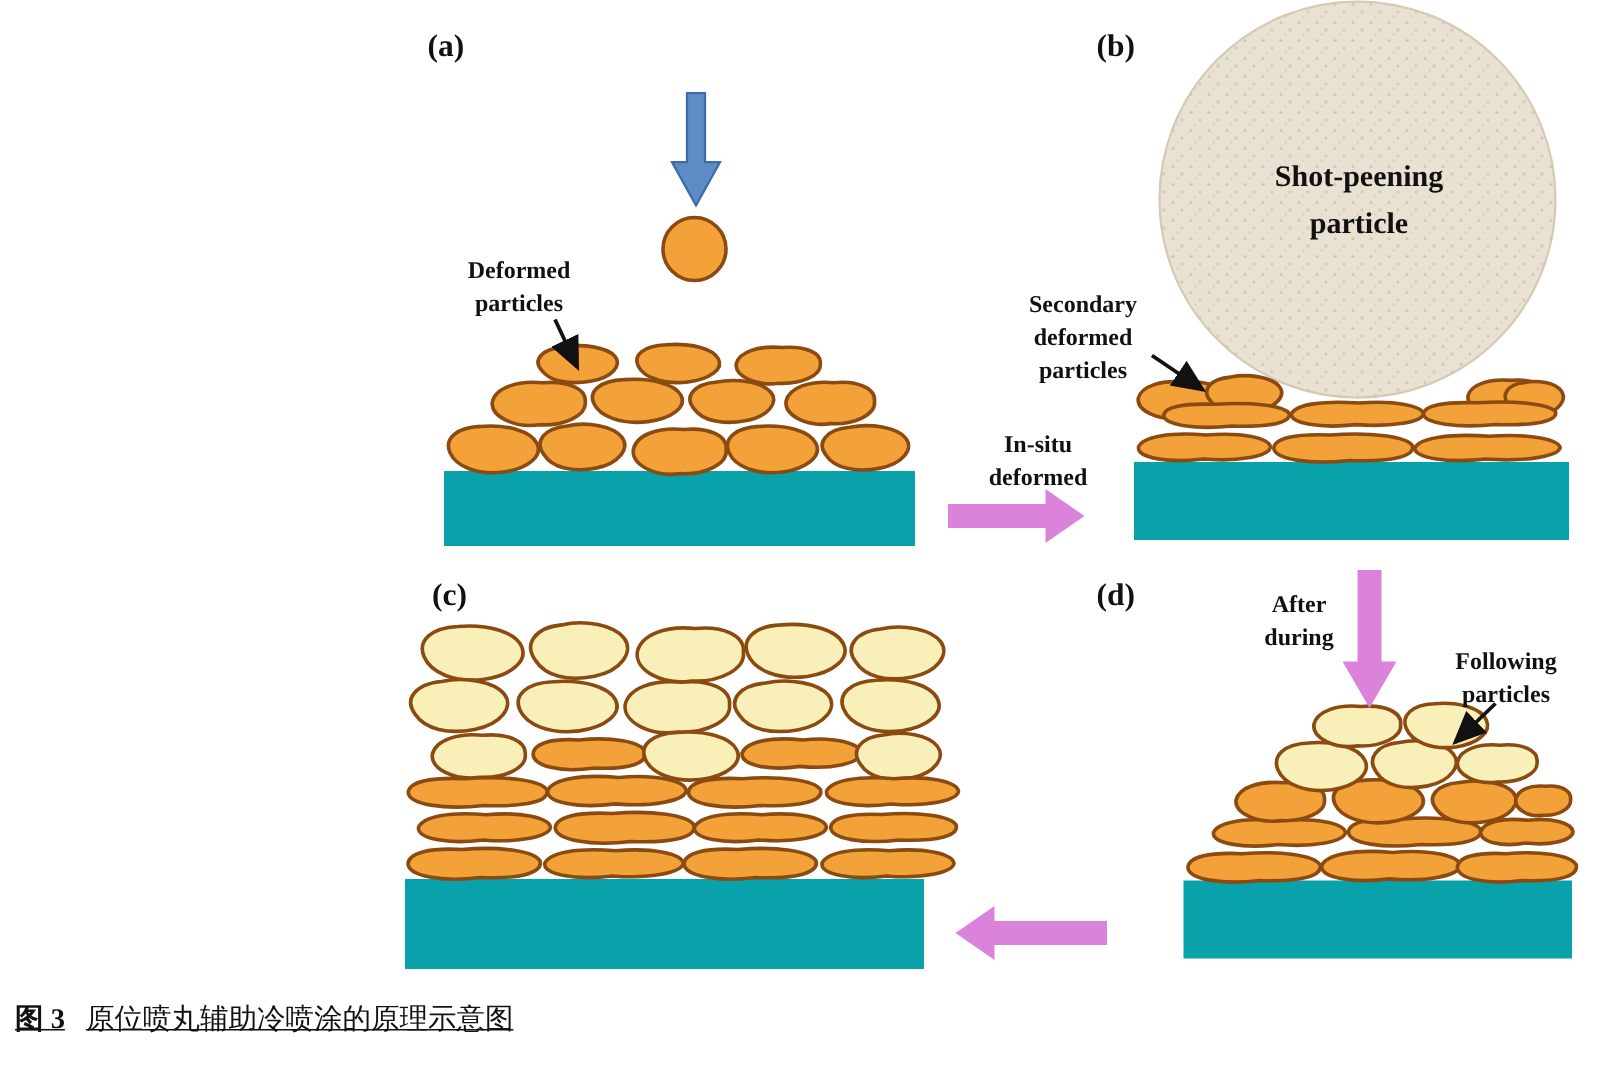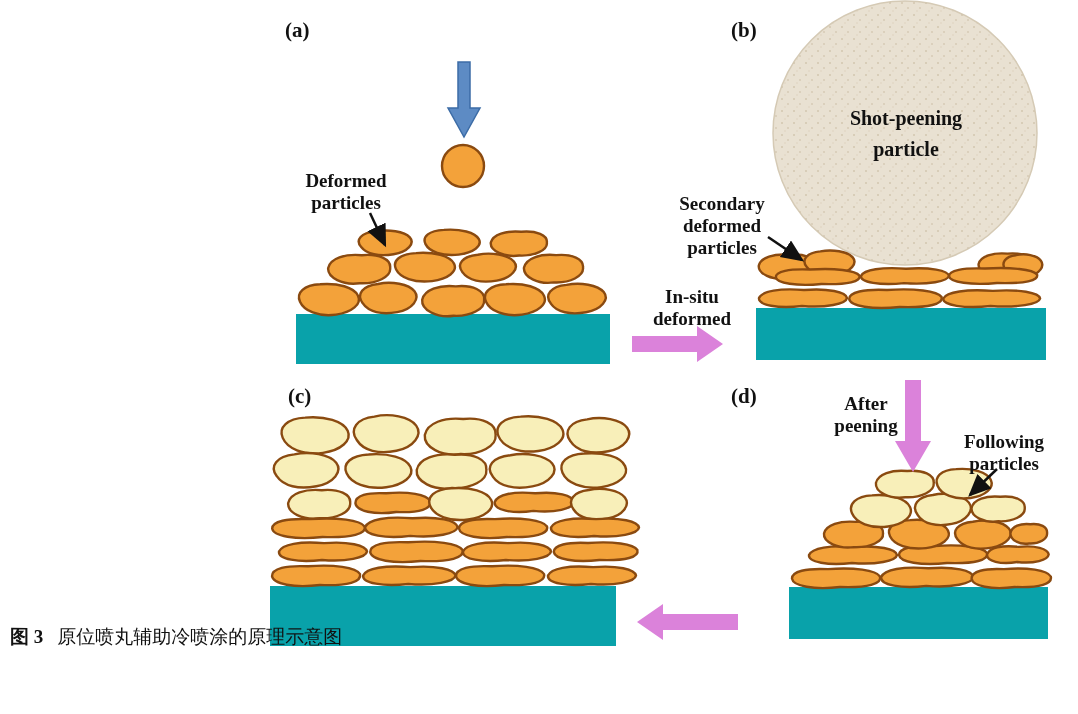--- a/index.html
+++ b/index.html
@@ -1,21 +1,21 @@
 <!DOCTYPE html>
 <html style="--particle_orange: #f3a23a; --particle_outline: #8a4a10; --particle_yellow: #f8efb9; --substrate_teal: #09a2aa; --arrow_pink: #db82da; --arrow_blue: #5d8bc4; --arrow_blue_outline: #3c6ca6; --ball_fill: #e9e1d2; --ball_speckle: #cfc2aa; --text_black: #111111;"><head>
 <meta charset="utf-8">
 <style>
   html,body{margin:0;padding:0;background:#ffffff;}
   .figure{position:relative;width:1078px;height:714px;background:#fff;overflow:hidden;
           font-family:"Liberation Serif", serif;color:#111;}
   .canvas{position:absolute;left:0;top:0;}
   .plabel{position:absolute;font-weight:700;font-size:21px;color:#111;}
   .lbl{position:absolute;transform:translateX(-50%);text-align:center;font-weight:700;
-       font-size:19px;line-height:22px;white-space:pre-line;color:#111;}
+       font-size:16px;line-height:22px;white-space:pre-line;color:#111;}
   .lbl.ball{font-size:20px;line-height:31px;}
   .caption{position:absolute;left:10px;font-size:19px;color:#111;}
   .caption .pfx{font-weight:700;margin-right:14px;}
   .caption.en{font-size:18px;word-spacing:3px;}
   .orange{fill:var(--particle_orange,#f3a23a);stroke:var(--particle_outline,#8a4a10);stroke-width:2.4;}
   .yellow{fill:var(--particle_yellow,#f8efb9);stroke:var(--particle_outline,#8a4a10);stroke-width:2.4;}
   .substrate{fill:var(--substrate_teal,#09a2aa);}
   .pink{fill:var(--arrow_pink,#db82da);}
   .blue{fill:var(--arrow_blue,#5d8bc4);stroke:var(--arrow_blue_outline,#3c6ca6);stroke-width:1.5;}
   .annline{stroke:#111;stroke-width:2.5;fill:none;}
@@ -146,21 +146,21 @@
   <div class="lbl" style="left:346px;top:170px;">Deformed
 particles</div>
   <div class="lbl ball" style="left:906px;top:103px;">Shot-peening
 particle</div>
   <div class="lbl" style="left:722px;top:193px;">Secondary
 deformed
 particles</div>
   <div class="lbl" style="left:692px;top:286px;">In-situ
 deformed</div>
   <div class="lbl" style="left:866px;top:393px;">After
-peening</div>
+during</div>
   <div class="lbl" style="left:1004px;top:431px;">Following
 particles</div>
 
-  <div class="caption zh" style="top:624px;">
+  <div class="caption zh" style="top:666px;text-decoration:underline;">
     <span class="pfx">图 3</span><span>原位喷丸辅助冷喷涂的原理示意图</span>
   </div>
 
 </div>
 
 </body></html>

